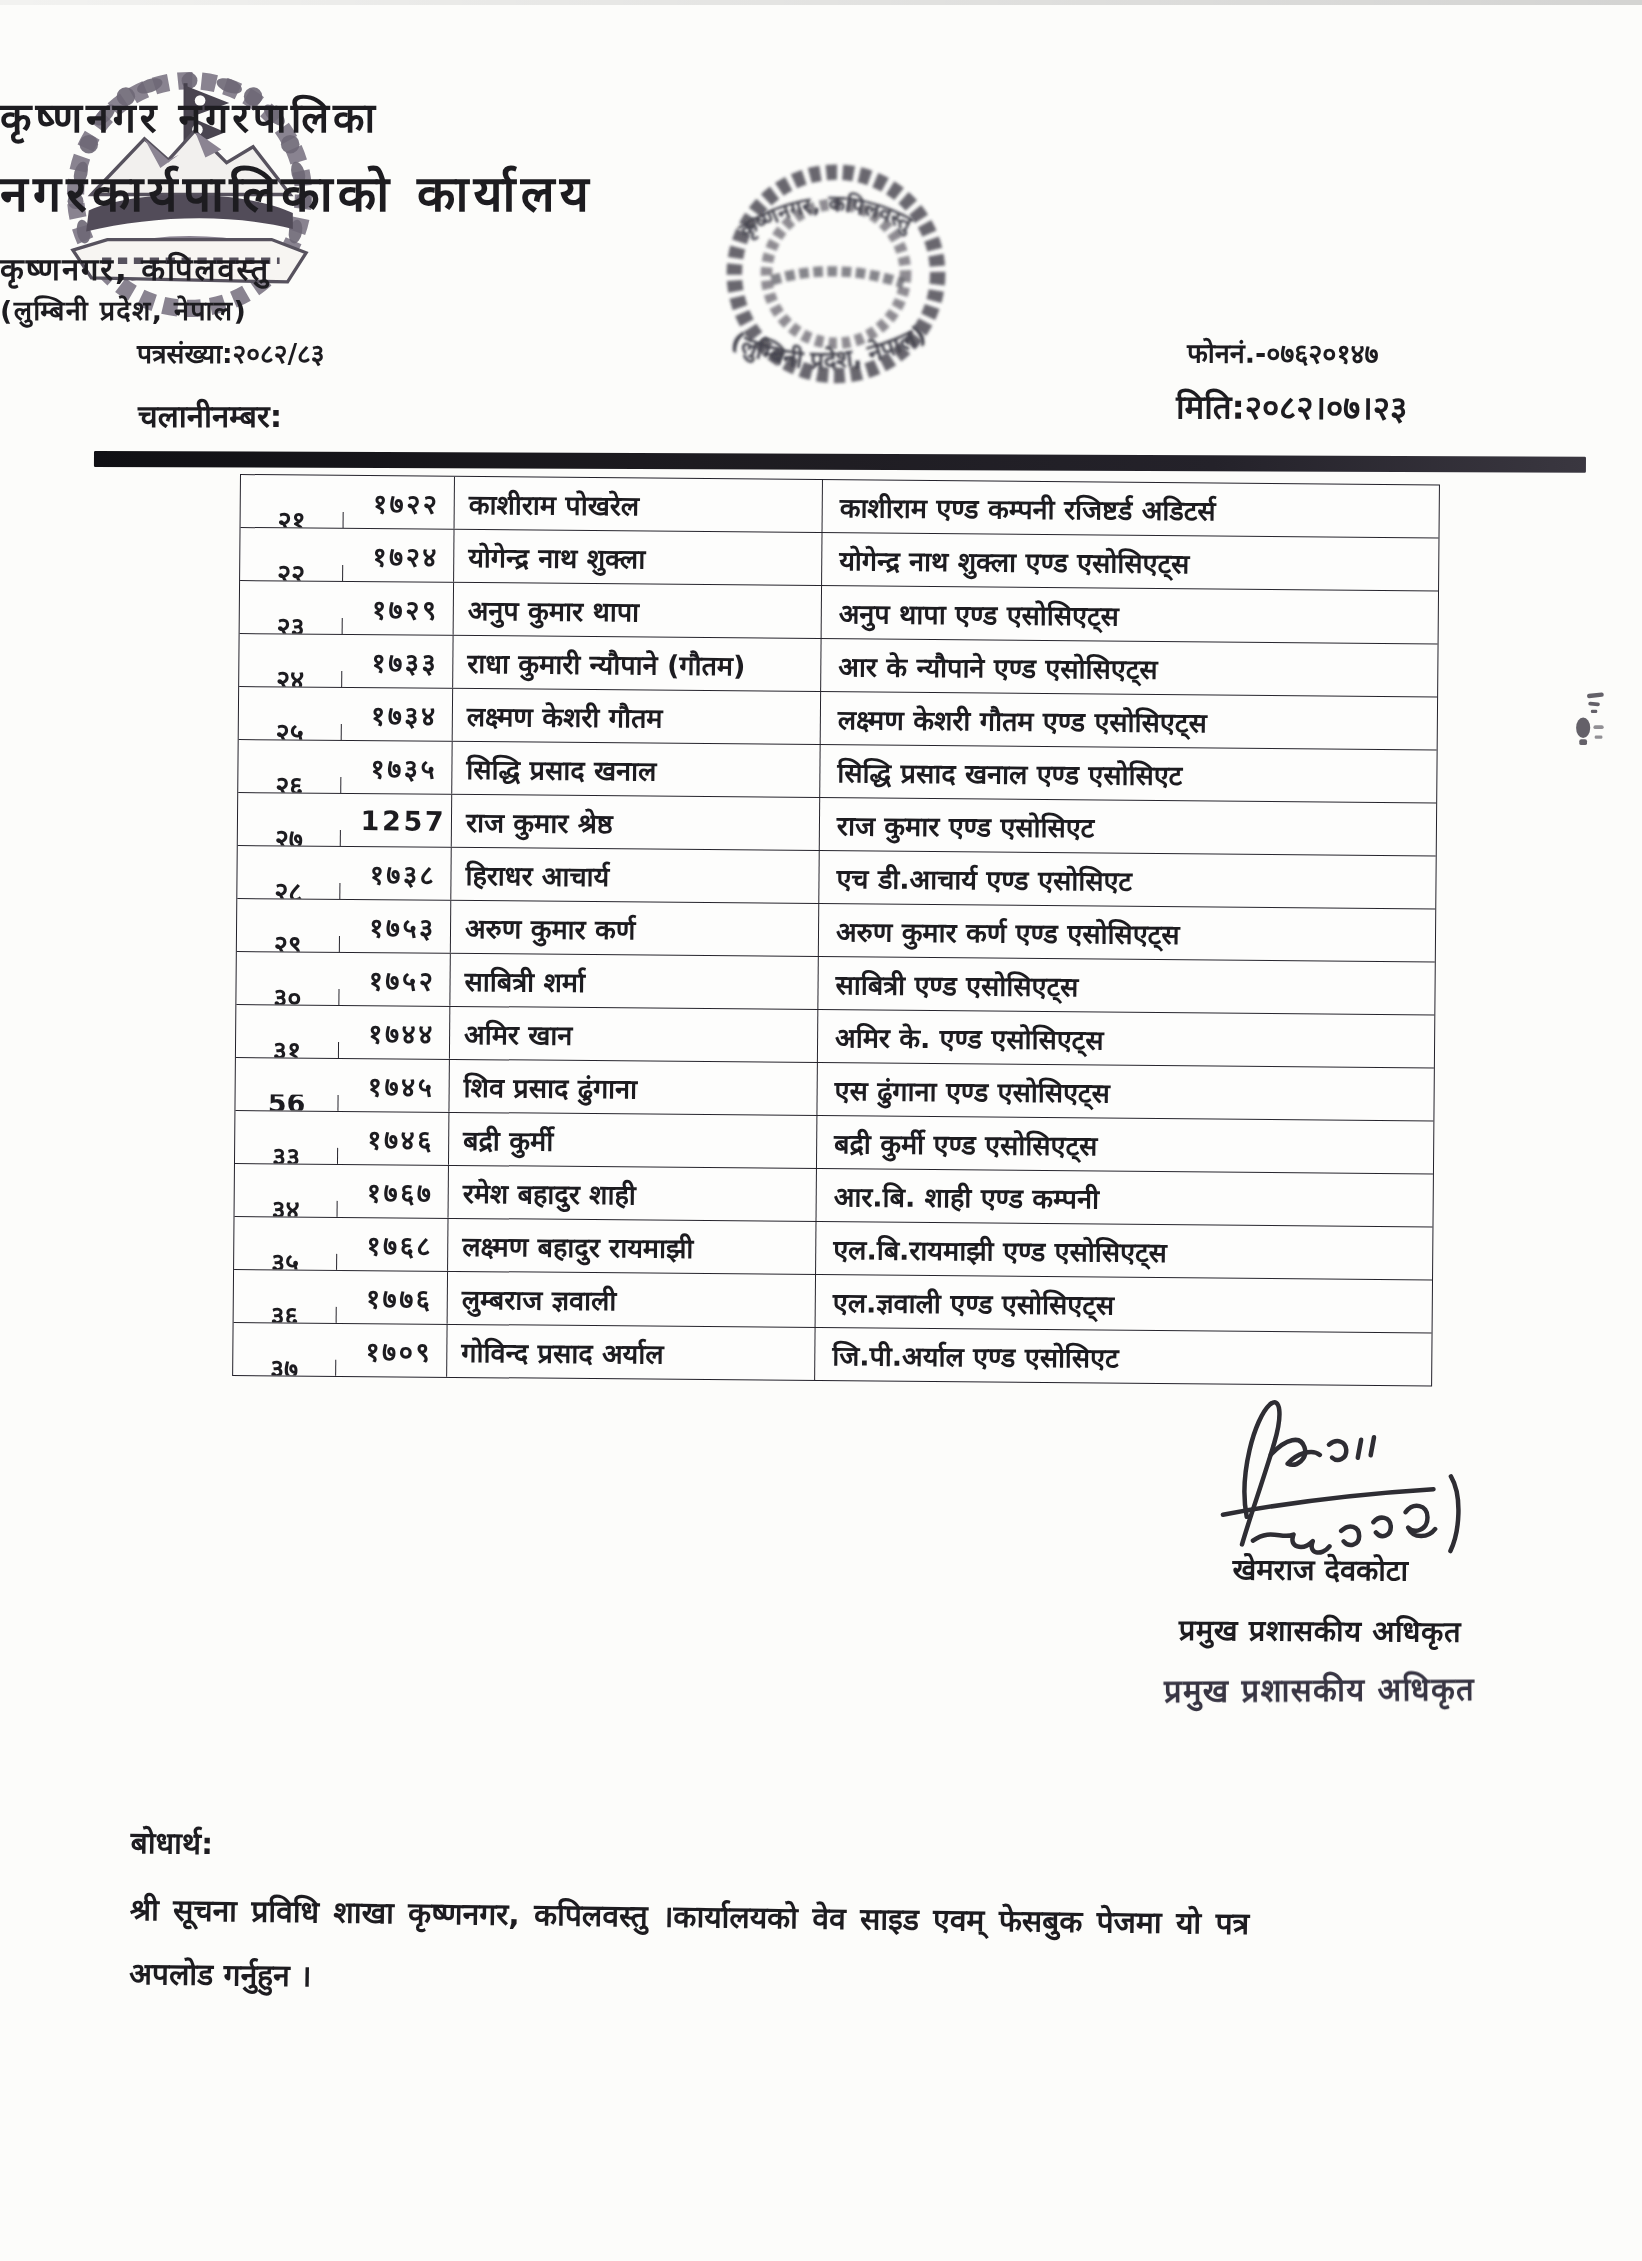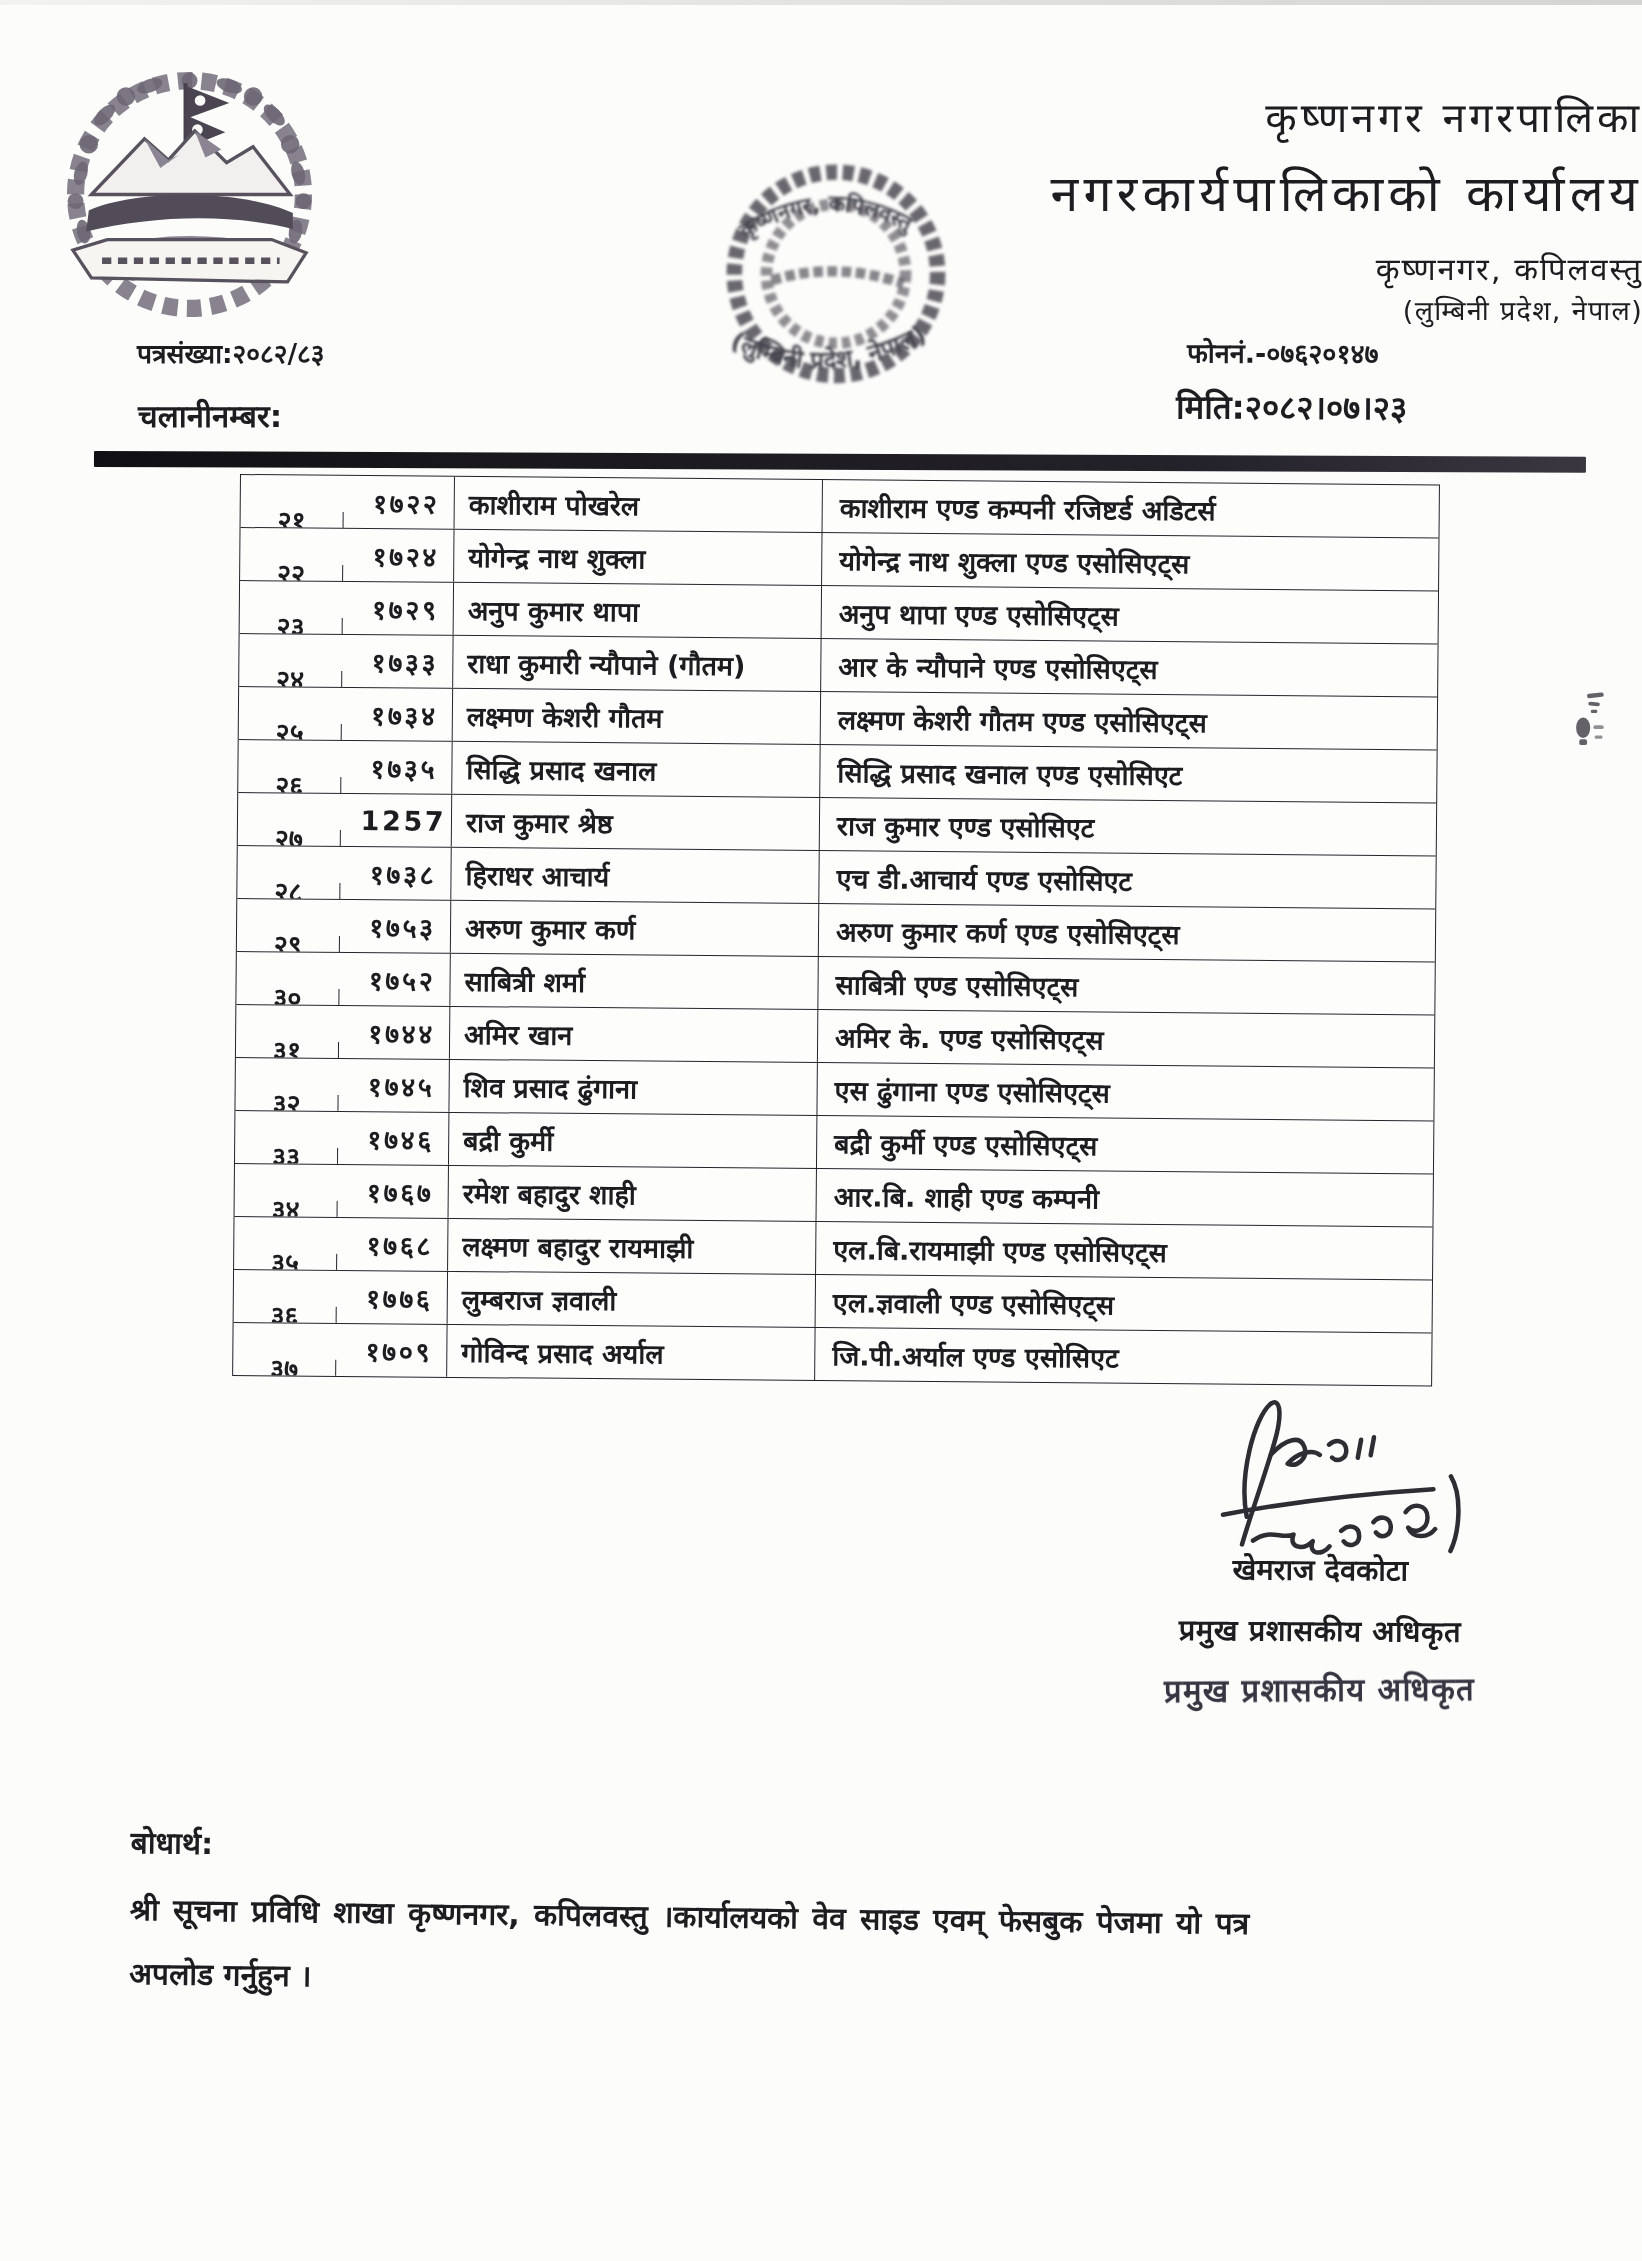--- a/index.html
+++ b/index.html
@@ -10,21 +10,21 @@
     overflow:hidden;
     font-family:"DejaVu Sans","Liberation Sans",sans-serif;
     color:#1d1c20;
   }
   .scan-edge-top{
     position:absolute;top:0;left:0;width:100%;height:4.5px;
     background:linear-gradient(to right, rgba(0,0,0,.04), rgba(0,0,0,.16));
   }
   
   .emblem{position:absolute;left:57px;top:59px;width:265px;height:271px;}
-  .hdr{position:absolute;left:0;width:100%;text-align:right;font-weight:400;z-index:3;}
+  .hdr{position:absolute;left:0;width:100%;text-align:left;font-weight:700;z-index:3;}
   .hdr-municipality{top:88px;font-size:41px;letter-spacing:3.9px;}
   .hdr-office{top:158px;font-size:50px;letter-spacing:5.2px;}
   .hdr-address{top:247px;font-size:31px;letter-spacing:1.9px;}
   .hdr-province{top:291px;font-size:27px;letter-spacing:1.3px;}
   .seal{position:absolute;left:675px;top:129px;width:322px;height:296px;z-index:2;
         mix-blend-mode:multiply;opacity:.92;}
   
   .meta{position:absolute;font-weight:700;z-index:3;}
   .m-letterno{left:137px;top:335px;font-size:26.4px;}
   .m-chalani{left:138px;top:394px;font-size:31px;}
@@ -230,21 +230,21 @@
       </div>
 
       <div class="t-row">
         <div class="cell c-sn">३१</div>
         <div class="cell c-reg">१७४४</div>
         <div class="cell c-name">अमिर खान</div>
         <div class="cell c-firm">अमिर के. एण्ड एसोसिएट्स</div>
       </div>
 
       <div class="t-row">
-        <div class="cell c-sn">३२</div>
+        <div class="cell c-sn">56</div>
         <div class="cell c-reg">१७४५</div>
         <div class="cell c-name">शिव प्रसाद ढुंगाना</div>
         <div class="cell c-firm">एस ढुंगाना एण्ड एसोसिएट्स</div>
       </div>
 
       <div class="t-row">
         <div class="cell c-sn">३३</div>
         <div class="cell c-reg">१७४६</div>
         <div class="cell c-name">बद्री कुर्मी</div>
         <div class="cell c-firm">बद्री कुर्मी एण्ड एसोसिएट्स</div>

